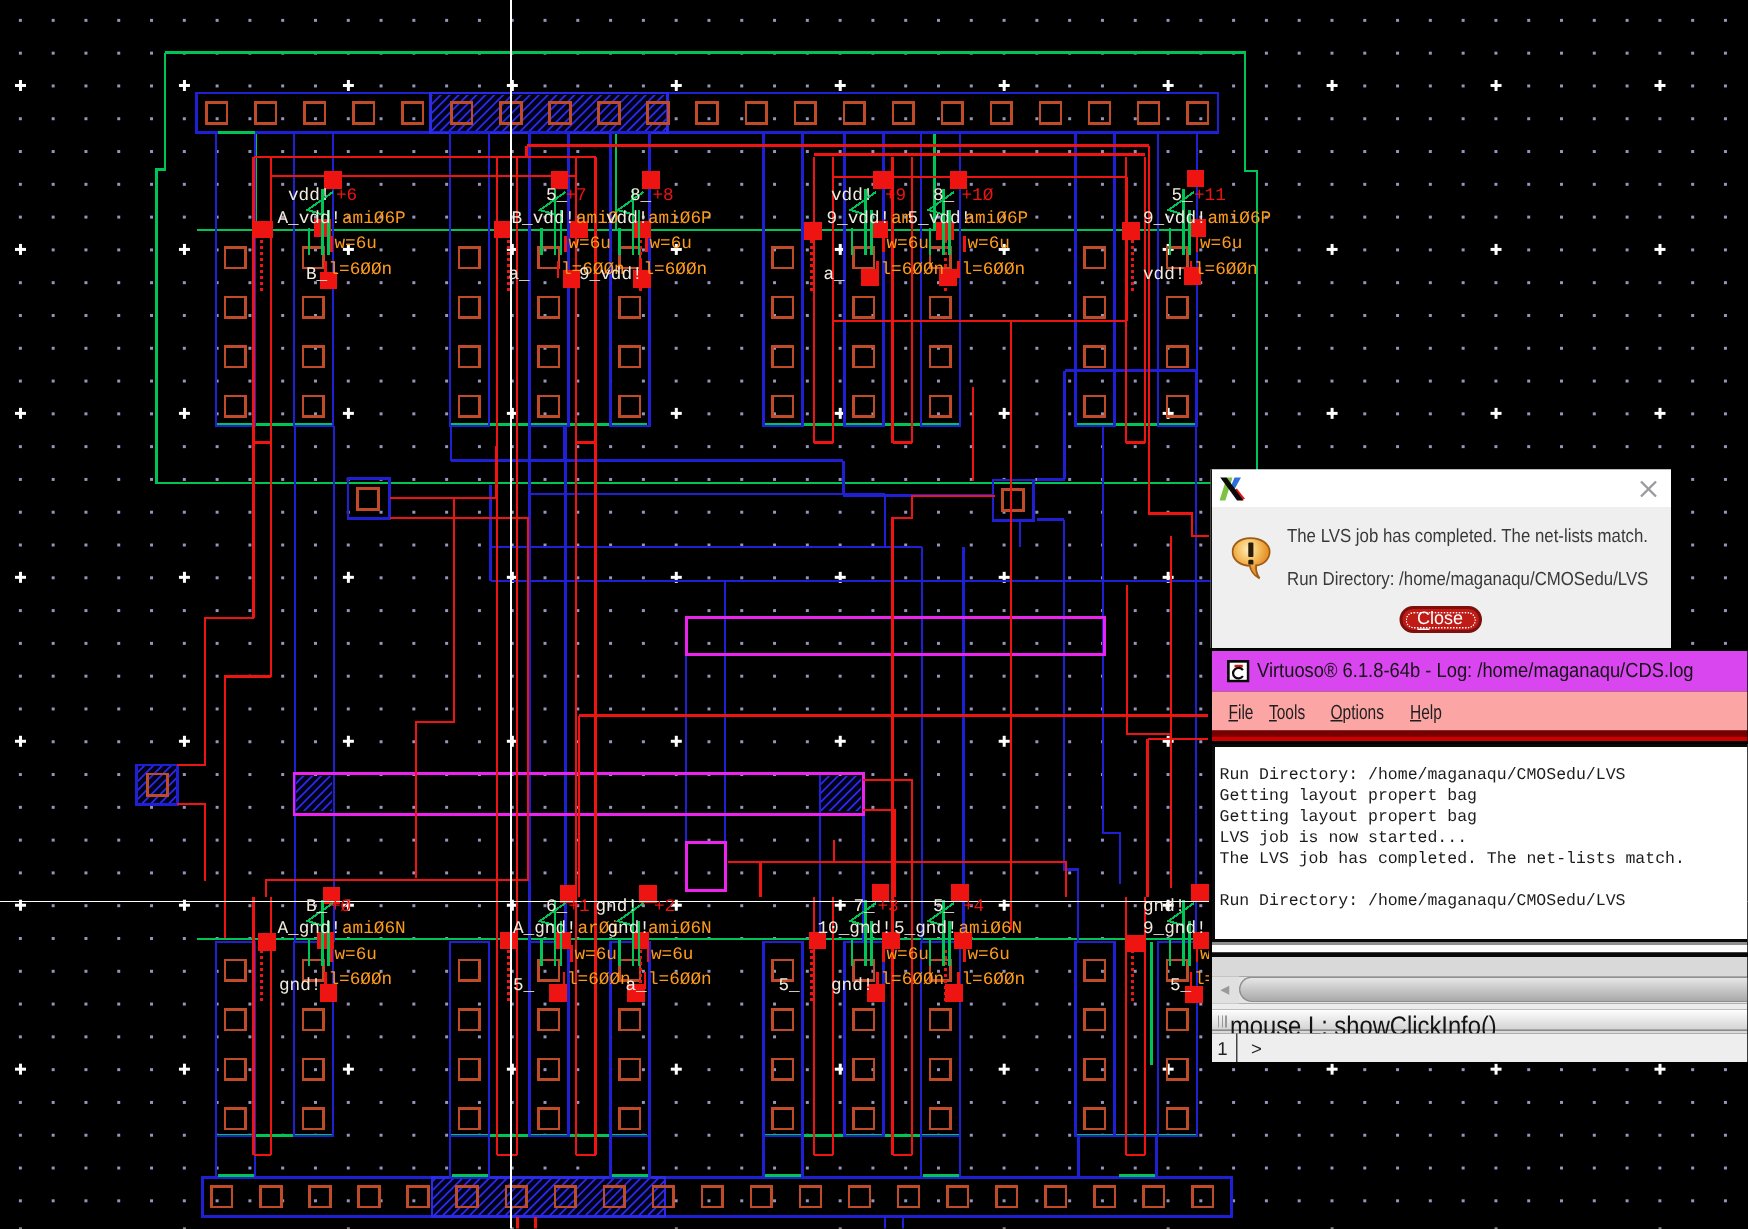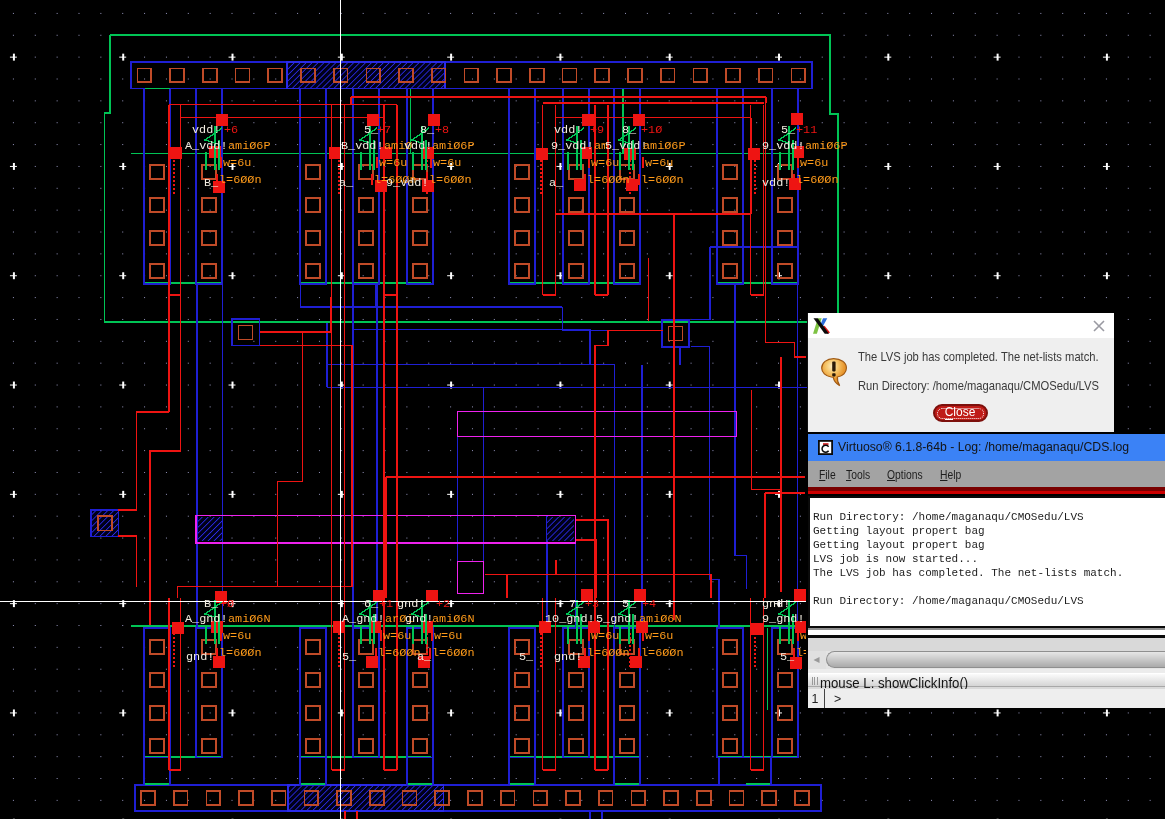--- a/index.html
+++ b/index.html
@@ -8,39 +8,39 @@
 
 #dlg{left:806.5px;top:313px;width:307px;height:118.5px;background:#efefef;border-left:1.5px solid #111}
 #dlgtit{left:0;top:0;width:100%;height:24.5px;background:#fff}
 #dlgx{left:284px;top:6px;width:14px;height:14px}
 #dlgtxt1{left:50px;top:36.5px;font-size:12.6px;color:#3a3a3a;white-space:pre;transform:scaleX(0.89);transform-origin:0 0}
 #dlgtxt2{left:50px;top:66px;font-size:12.6px;color:#3a3a3a;white-space:pre;transform:scaleX(0.89);transform-origin:0 0}
 #closebtn{left:125px;top:91px;width:55px;height:18px;background:#bf1b17;border:2px solid #7d100c;border-radius:9px;color:#fff;font-size:12px;font-weight:normal;text-align:center;line-height:13px}
 #closebtn .in{position:absolute;left:2px;top:1.5px;right:2px;bottom:1.5px;border:1px dotted #fff;border-radius:6px}
 
 #logw{left:805.5px;top:433.5px;width:359.5px;height:275px;background:#000}
-#ltit{left:2px;top:0;right:0;height:27px;background:#3b82f6}
+#ltit{left:2px;top:0;right:0;height:27px;background:#d946ef}
 #ltxt{left:30.5px;top:5.5px;font-size:13.6px;color:#141414;white-space:pre;transform:scaleX(0.9);transform-origin:0 0}
-#lmenu{left:2px;top:27px;right:0;height:26.5px;background:#a3a3a3}
+#lmenu{left:2px;top:27px;right:0;height:26.5px;background:#fca5a5}
 .mi{position:absolute;top:6.5px;font-size:13.6px;color:#1e1e1e;transform:scaleX(0.76);transform-origin:0 0}
 .mi span{text-decoration:underline}
 #rb1{left:2px;top:53.5px;right:0;height:3.5px;background:#790000}
 #rb2{left:2px;top:57px;right:0;height:3px;background:#cc0000}
 #larea{left:2px;top:62px;right:0;height:132.5px;background:#fff;border:2px solid #0a0a0a;border-right:none}
 #ltext{left:7.5px;top:76px;font-family:"Liberation Mono",monospace;font-size:11px;line-height:14.05px;color:#1c1c1c;white-space:pre}
 #lsep1{left:2px;top:194.5px;right:0;height:2px;background:#909090}
 #lsep2{left:2px;top:196.5px;right:0;height:4.5px;background:#fff}
 #lsep3{left:2px;top:201px;right:0;height:3px;background:#0a0a0a}
 #lgap{left:2px;top:204px;right:0;height:13px;background:#d9d9d9}
 #lscr{left:2px;top:217px;right:0;height:18px;background:#e4e4e4}
 #lsbtn{left:2px;top:217px;width:18px;height:18px;background:#e0e0e0;color:#9a9a9a;font-size:12px;line-height:17px;text-align:center}
 #lthumb{left:20.5px;top:217.5px;right:0;height:17px;background:linear-gradient(#e6e6e6,#aaaaaa);border:1px solid #8f8f8f;border-right:none;border-radius:9px 0 0 9px}
 #lgap2{left:2px;top:235px;right:0;height:4px;background:#ececec}
 #lgap3{left:2px;top:253.5px;right:0;height:2px;background:#d9d9d9}
-#lmouse{left:2px;top:239px;right:0;height:14.5px;background:linear-gradient(#fbfbfb,#d5d5d5);border-top:1px solid #fff;border-bottom:1px solid #a8a8a8;font-size:15px;color:#141414}
+#lmouse{left:2px;top:239px;right:0;height:14.5px;background:linear-gradient(#fbfbfb,#d5d5d5);border-top:1px solid #fff;border-bottom:1px solid #a8a8a8;font-size:18px;color:#141414}
 #lmouse .t{position:absolute;left:12px;top:0.5px;transform:scaleX(0.88);transform-origin:0 0}
 #lmouse .g{position:absolute;left:4px;top:3px;width:6px;height:8px;background:repeating-linear-gradient(90deg,#999 0,#999 1px,transparent 1px,transparent 2.5px)}
 #linput{left:2px;top:255.5px;right:0;height:19px;background:#eeeeee}
 #linput .n{position:absolute;left:4px;top:3px;font-size:12.4px;color:#222}
 #linput .sep{position:absolute;left:16px;top:0px;width:1.3px;height:19px;background:#444}
 #linput .p{position:absolute;left:26.5px;top:3px;font-size:12.4px;color:#222}
 </style></head>
 <body>
 <div id="stage">
 <svg id="cv" width="1165" height="819" viewBox="0 0 1165 819" shape-rendering="crispEdges" style="position:absolute;left:0;top:0">

